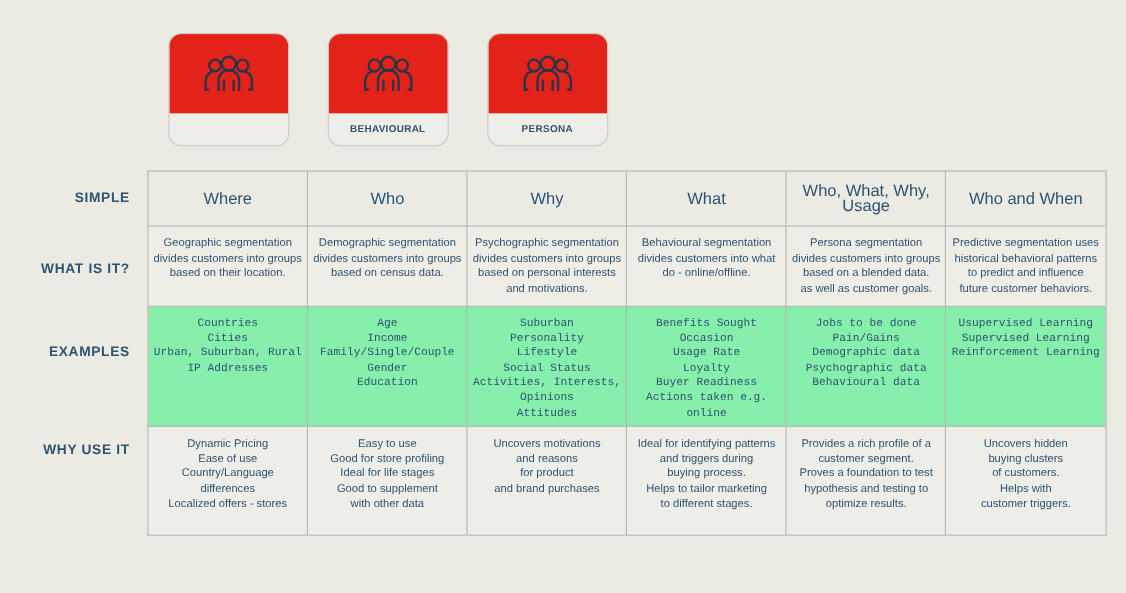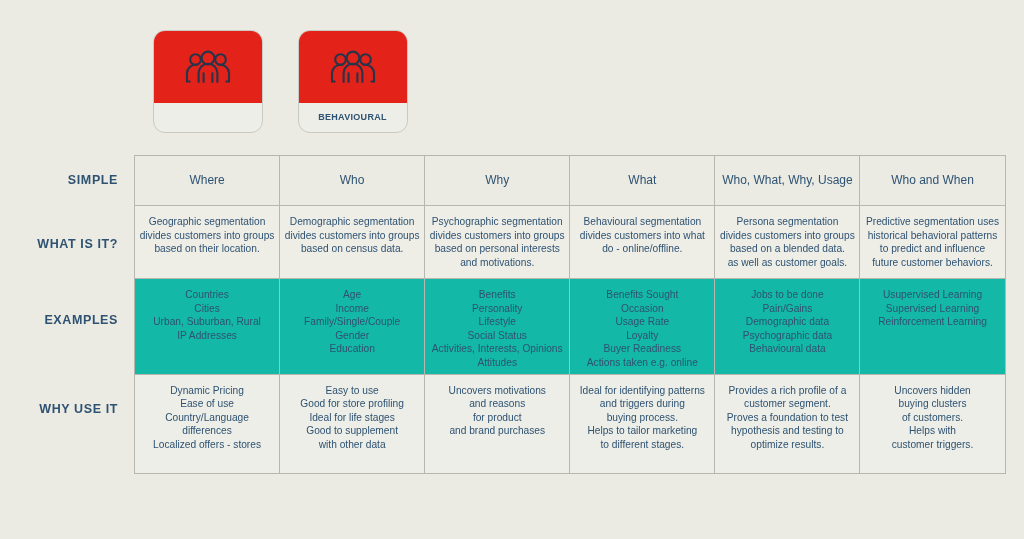--- a/index.html
+++ b/index.html
@@ -124,24 +124,24 @@
     color: #2e5272;
     width: 145.1px;
   }
   .tcell:last-child { border-right: none; }
   .trow:last-child .tcell { border-bottom: none; }
 
   .row-simple .tcell {
     height: 50px;
     vertical-align: middle;
     padding-top: 4px;
-    font-size: 12px;
+    font-size: 15px;
   }
   .row-what .tcell  { height: 73px;  background: #eeeee7; }
-  .row-ex .tcell    { height: 90px;  background: #14b8a6; }
+  .row-ex .tcell    { height: 90px;  background: #86efac; font-family: Liberation Mono, monospace; }
   .row-why .tcell   { height: 99px;  background: #edeee7; }
 
   .cell-line { display: block; }
 </style>
 </head>
 <body>
 
 <div class="page">
 
   <div class="cards-row" id="cards-row">
@@ -175,20 +175,39 @@
               <path d="M44 31.5v-8.2a8.6 8.6 0 0 0-8.6-8.6h-1.6"></path>
               <path d="M44 31.5h-2.6"></path>
               <path d="M13.6 32v-8.9A9.4 9.4 0 0 1 23 13.7a9.4 9.4 0 0 1 9.4 9.4V32"></path>
               <path d="M18.6 32v-8.6"></path>
               <path d="M27.4 32v-8.6"></path>
             </svg>
           </div>
           <div class="card-label">BEHAVIOURAL</div>
         </div>
       </div>
+      <div class="card-slot">
+        <div class="card">
+          <div class="card-top">
+            <svg width="46" height="34" viewBox="0 0 46 34" fill="none" stroke="#27344a" stroke-width="2.1" stroke-linecap="round">
+              <circle cx="10.5" cy="9.5" r="5.3"></circle>
+              <circle cx="35.5" cy="9.5" r="5.3"></circle>
+              <circle cx="23" cy="8" r="6.4"></circle>
+              <path d="M2 31.5v-8.2a8.6 8.6 0 0 1 8.6-8.6h1.6"></path>
+              <path d="M2 31.5h2.6"></path>
+              <path d="M44 31.5v-8.2a8.6 8.6 0 0 0-8.6-8.6h-1.6"></path>
+              <path d="M44 31.5h-2.6"></path>
+              <path d="M13.6 32v-8.9A9.4 9.4 0 0 1 23 13.7a9.4 9.4 0 0 1 9.4 9.4V32"></path>
+              <path d="M18.6 32v-8.6"></path>
+              <path d="M27.4 32v-8.6"></path>
+            </svg>
+          </div>
+          <div class="card-label">PERSONA</div>
+        </div>
+      </div>
     </div>
 
   <div class="row-labels">
     <div class="row-label rl-0">SIMPLE</div>
     <div class="row-label rl-1">WHAT IS IT?</div>
     <div class="row-label rl-2">EXAMPLES</div>
     <div class="row-label rl-3">WHY USE IT</div>
   </div>
 
   <div class="table" id="table-root">
@@ -255,21 +274,21 @@
           <span class="cell-line">IP Addresses</span>
         </div>
         <div class="tcell">
           <span class="cell-line">Age</span>
           <span class="cell-line">Income</span>
           <span class="cell-line">Family/Single/Couple</span>
           <span class="cell-line">Gender</span>
           <span class="cell-line">Education</span>
         </div>
         <div class="tcell">
-          <span class="cell-line">Benefits</span>
+          <span class="cell-line">Suburban</span>
           <span class="cell-line">Personality</span>
           <span class="cell-line">Lifestyle</span>
           <span class="cell-line">Social Status</span>
           <span class="cell-line">Activities, Interests, Opinions</span>
           <span class="cell-line">Attitudes</span>
         </div>
         <div class="tcell">
           <span class="cell-line">Benefits Sought</span>
           <span class="cell-line">Occasion</span>
           <span class="cell-line">Usage Rate</span>

